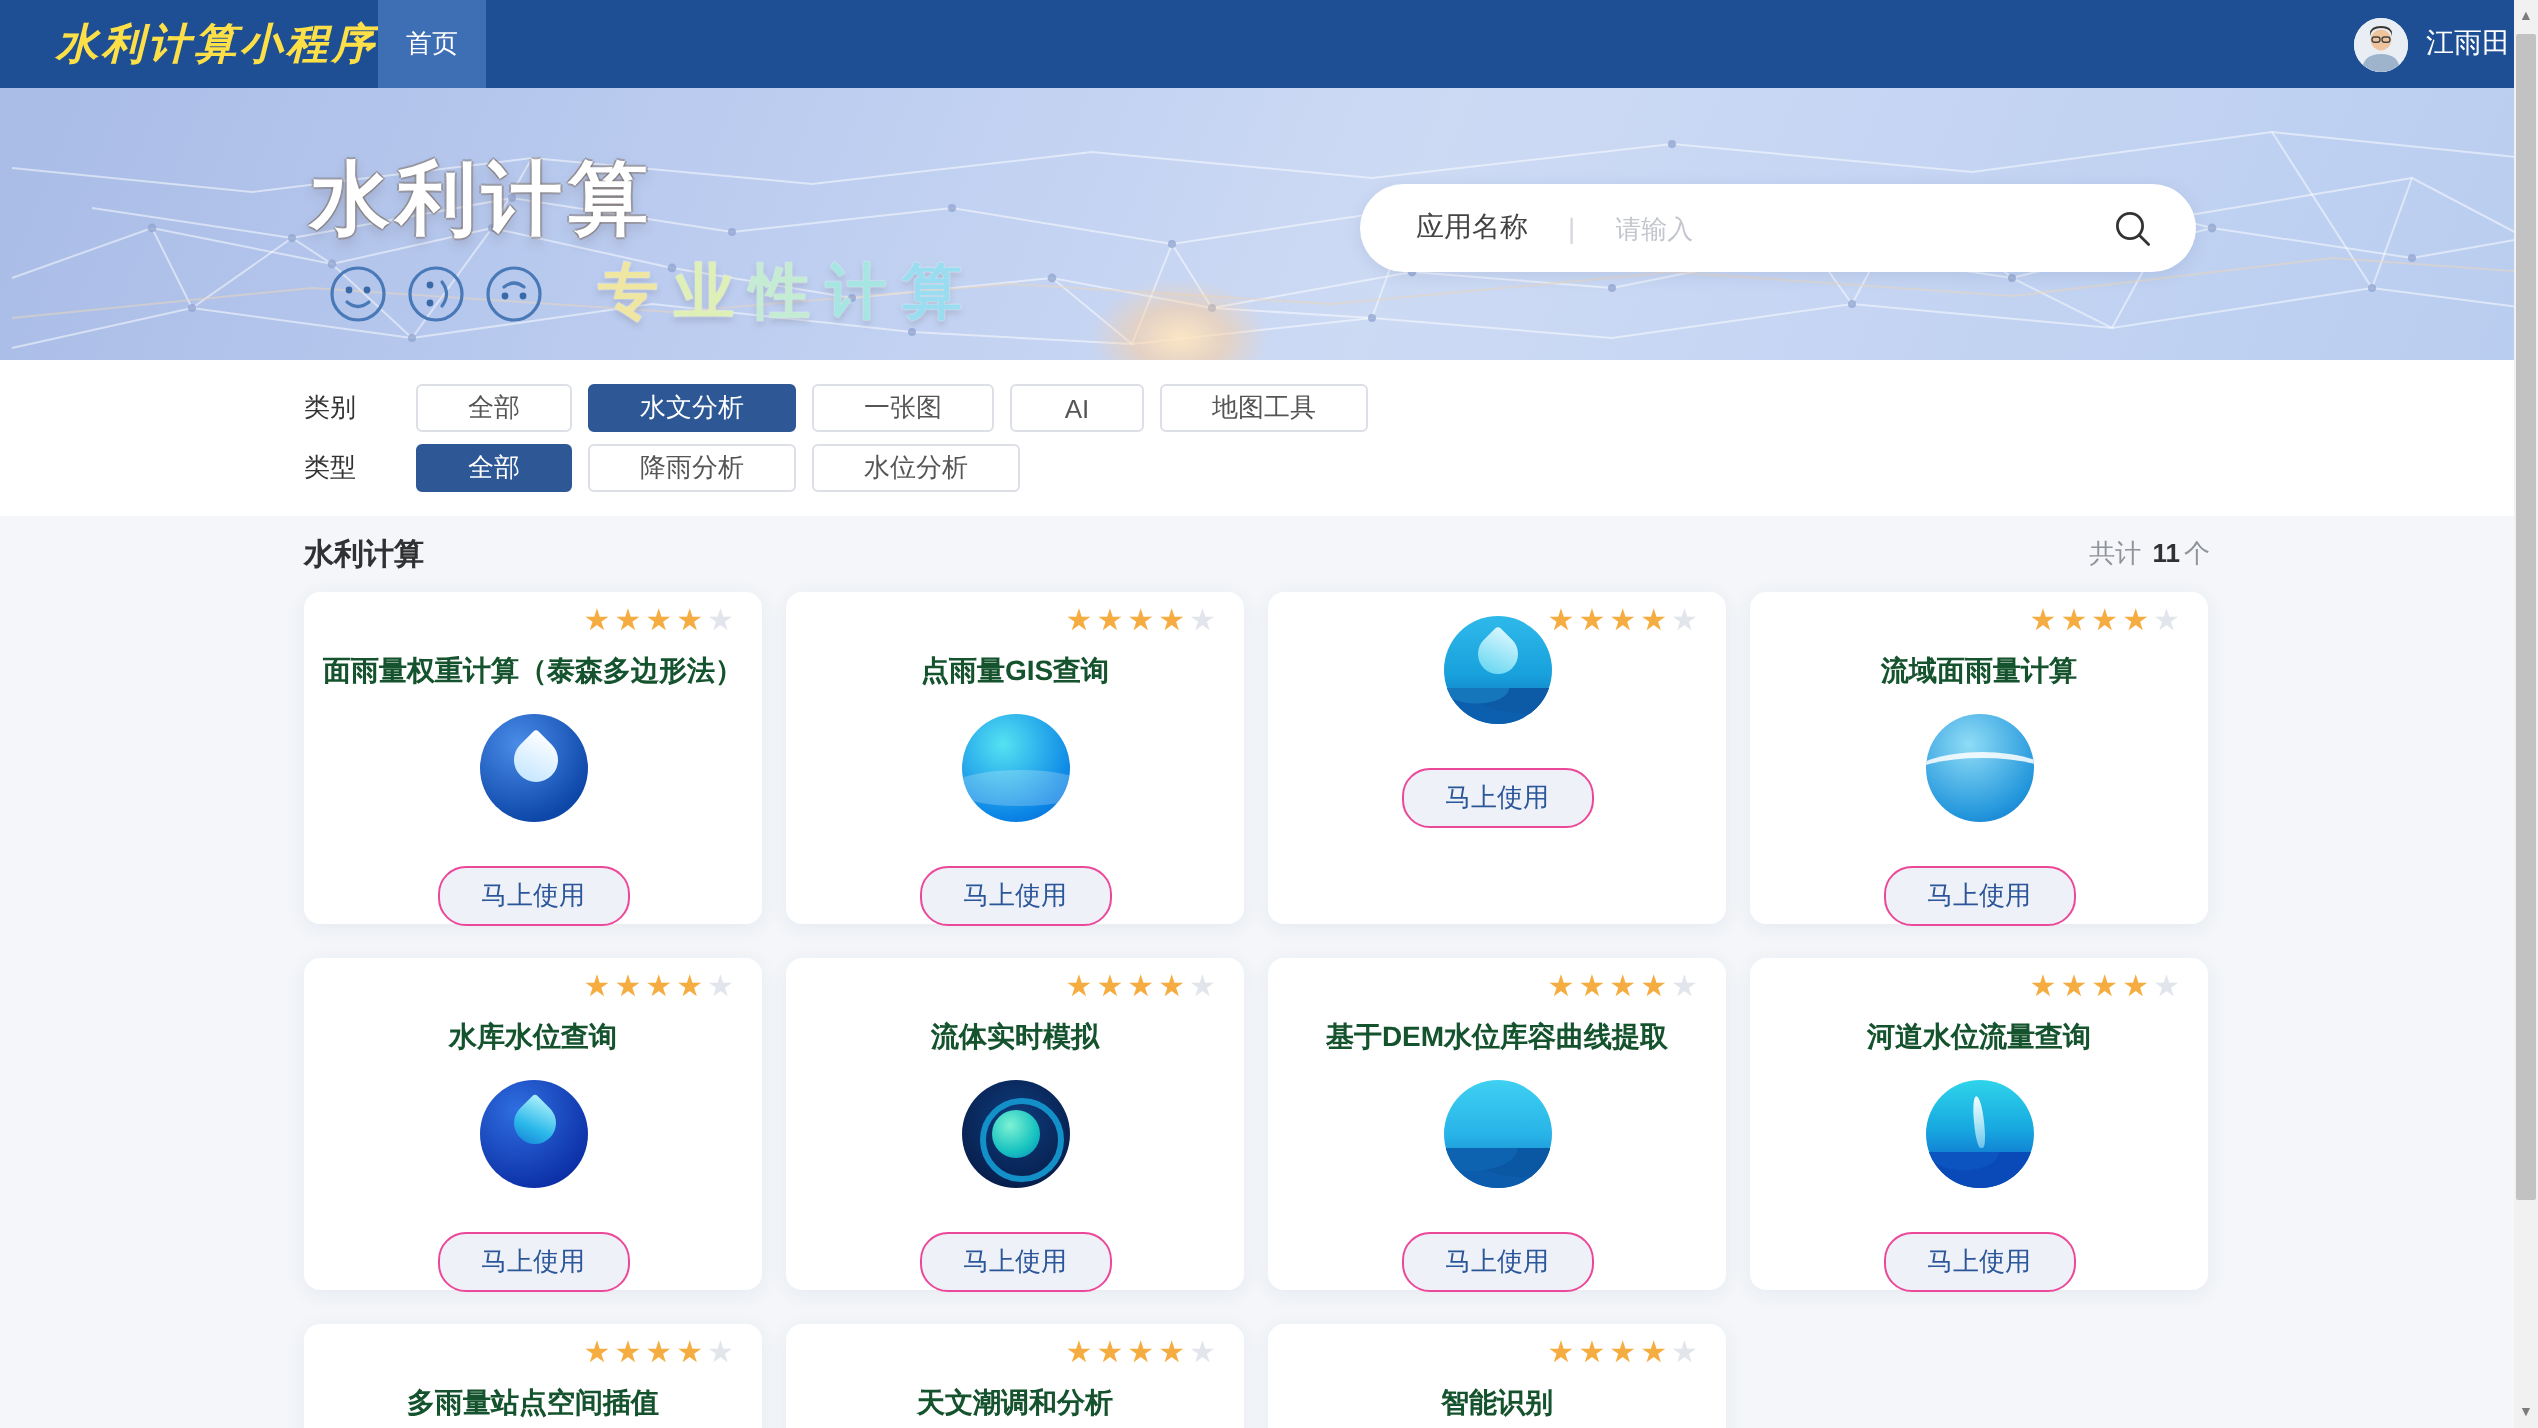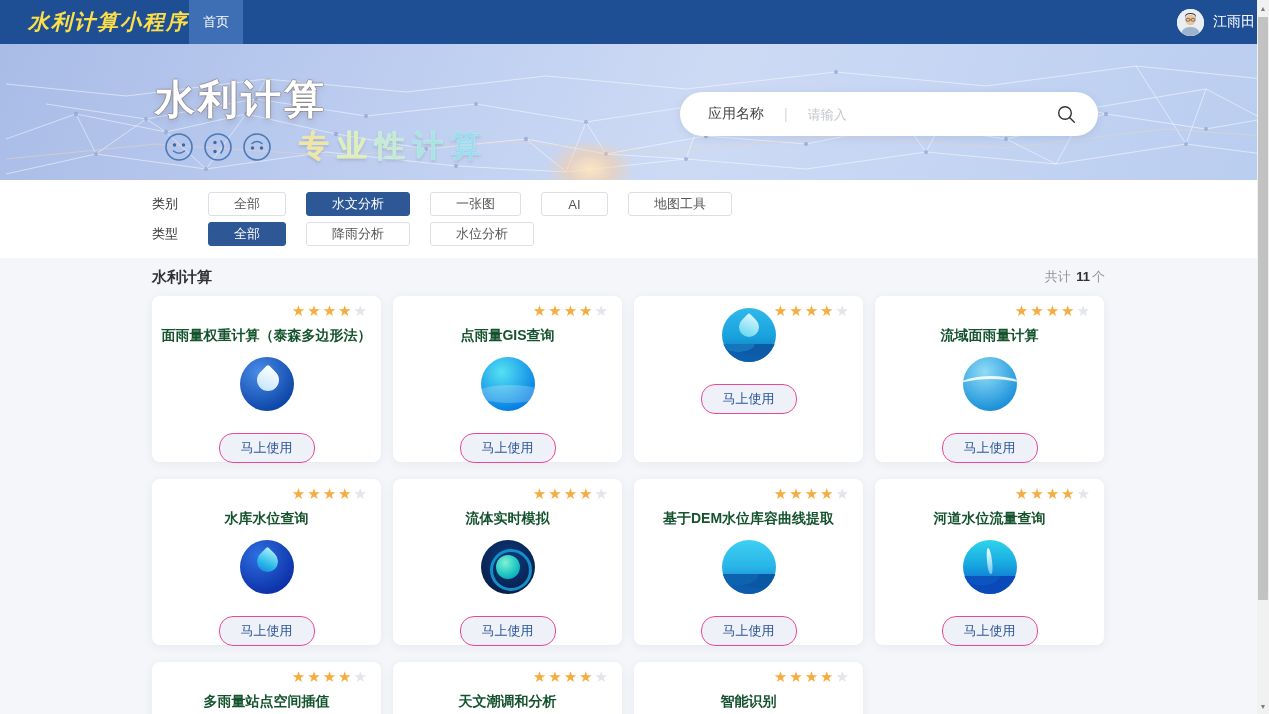--- a/index.html
+++ b/index.html
@@ -39,21 +39,21 @@
   .search-divider { margin:0 20px; color:#d4d7dc; font-size:14px; }
   .search-input { flex:1; border:none; outline:none; font-size:13px; color:#333; background:transparent; font-family:inherit; }
   .search-input::placeholder { color:#c3c7cd; }
   .search-icon { margin-right:22px; flex:none; cursor:pointer; }
 
   
   .filter-panel { background:#fff; padding:10px 0 12px 152px; }
   .filter-row { display:flex; align-items:center; height:24px; margin-top:6px; }
   .filter-row:first-child { margin-top:2px; }
   .filter-label { width:40px; font-size:13px; color:#333; margin-right:16px; flex:none; }
-  .fbtn { min-width:67px; height:24px; padding:0 25px; margin-right:20px; border:1px solid #dcdfe6; border-radius:3px;
+  .fbtn { min-width:67px; height:24px; padding:0 25px; margin-right:8px; border:1px solid #dcdfe6; border-radius:3px;
     background:#fff; color:#555; font-size:13px; display:flex; align-items:center; justify-content:center; cursor:pointer; }
   .fbtn.selected { background:#2d5795; border-color:#2d5795; color:#fff; }
 
   
   .main { padding:0 0 0 152px; }
   .section-head { width:953px; height:38px; display:flex; align-items:center; justify-content:space-between; }
   .section-title { font-size:15px; font-weight:bold; color:#303133; }
   .section-count { font-size:13px; color:#909399; }
   .section-count b { color:#303133; margin:0 2px; }
   .grid { width:953px; display:grid; grid-template-columns:repeat(4,229px); column-gap:12px; row-gap:17px; }

